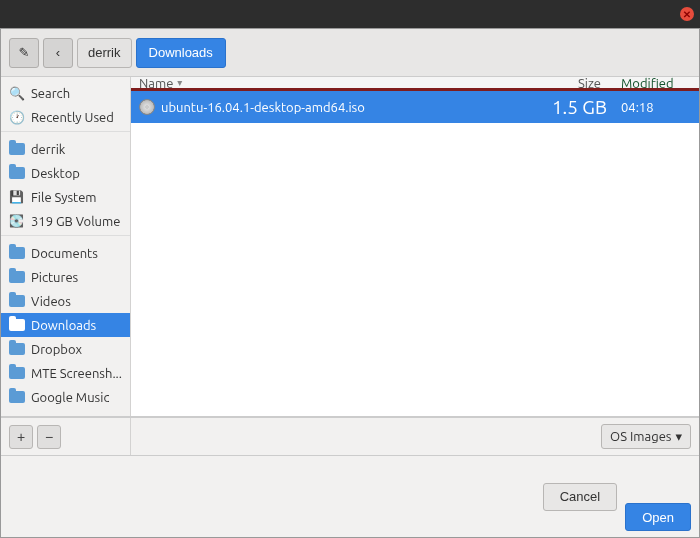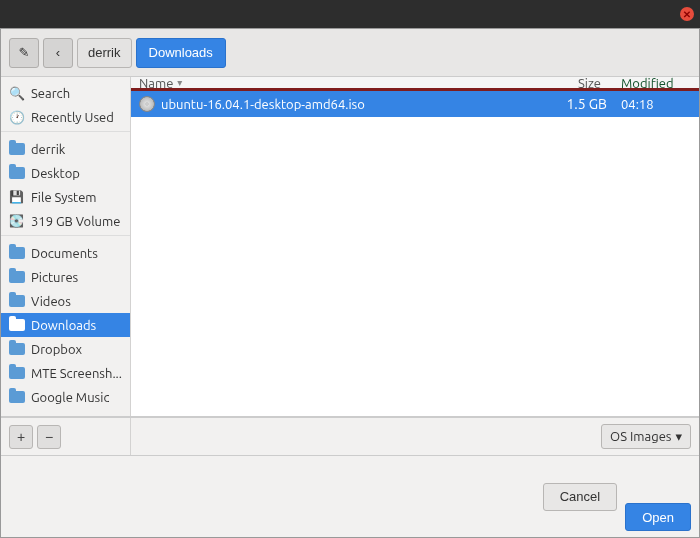--- a/index.html
+++ b/index.html
@@ -248,21 +248,21 @@
       border: 1px solid #888;
     }
 
     .file-name {
       flex: 1;
       font-size: 13px;
     }
 
     .file-size {
       width: 70px;
-      font-size: 14px;
+      font-size: 19px;
       text-align: right;
       padding-right: 8px;
     }
 
     .file-modified {
       width: 70px;
       font-size: 13px;
     }
 
     .add-remove-btn {

